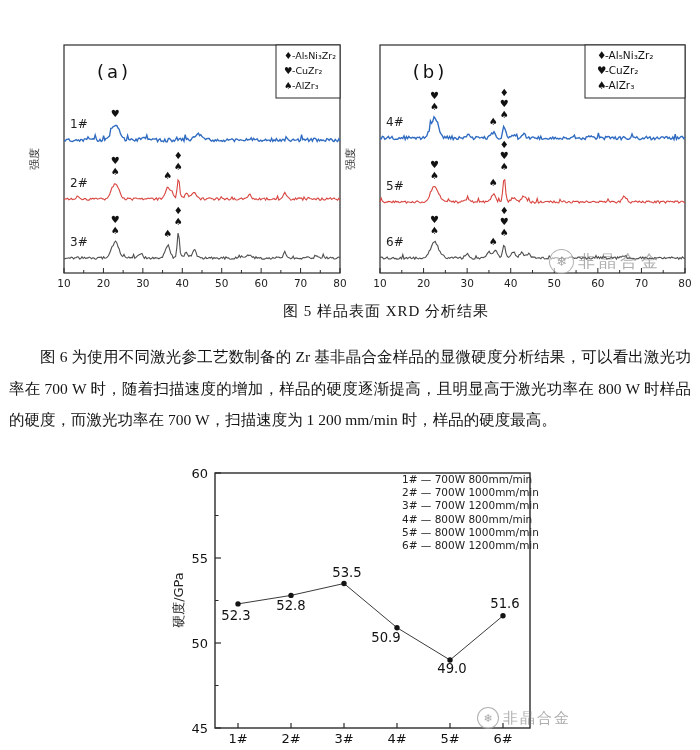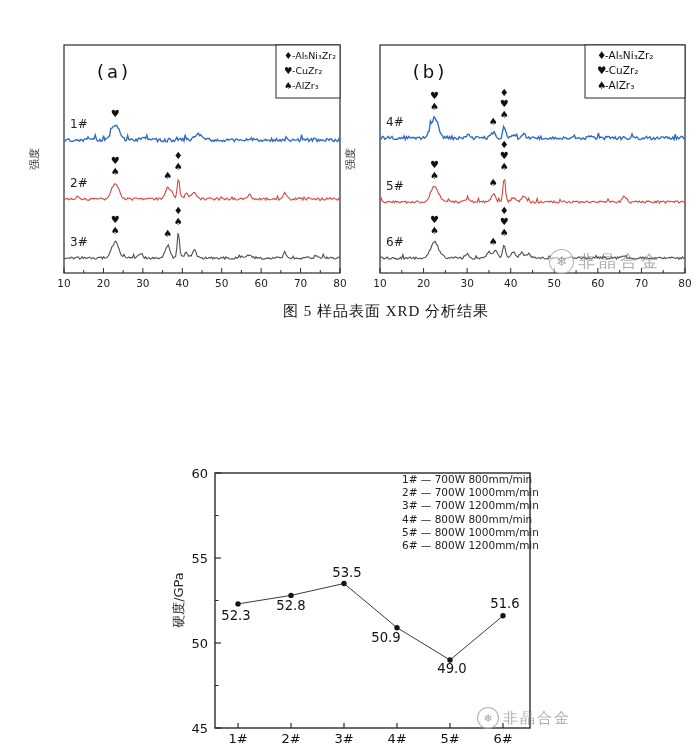--- a/index.html
+++ b/index.html
@@ -196,18 +196,19 @@
       </g>
     </svg>
 
   <div class="wm" id="wm1">
     <span class="wm-logo">❄</span>
     <span class="wm-text">非晶合金</span>
   </div>
 
   <div class="caption">图 5 样品表面 XRD 分析结果</div>
 
+  <p class="bodytext">图 6 为使用不同激光参工艺数制备的 Zr 基非晶合金样品的显微硬度分析结果，可以看出激光功率在 700 W 时，随着扫描速度的增加，样品的硬度逐渐提高，且明显高于激光功率在 800 W 时样品的硬度，而激光功率在 700 W，扫描速度为 1 200 mm/min 时，样品的硬度最高。</p>
 
   <div class="wm" id="wm2">
     <span class="wm-logo">❄</span>
     <span class="wm-text">非晶合金</span>
   </div>
 </div>
 
 </body></html>

